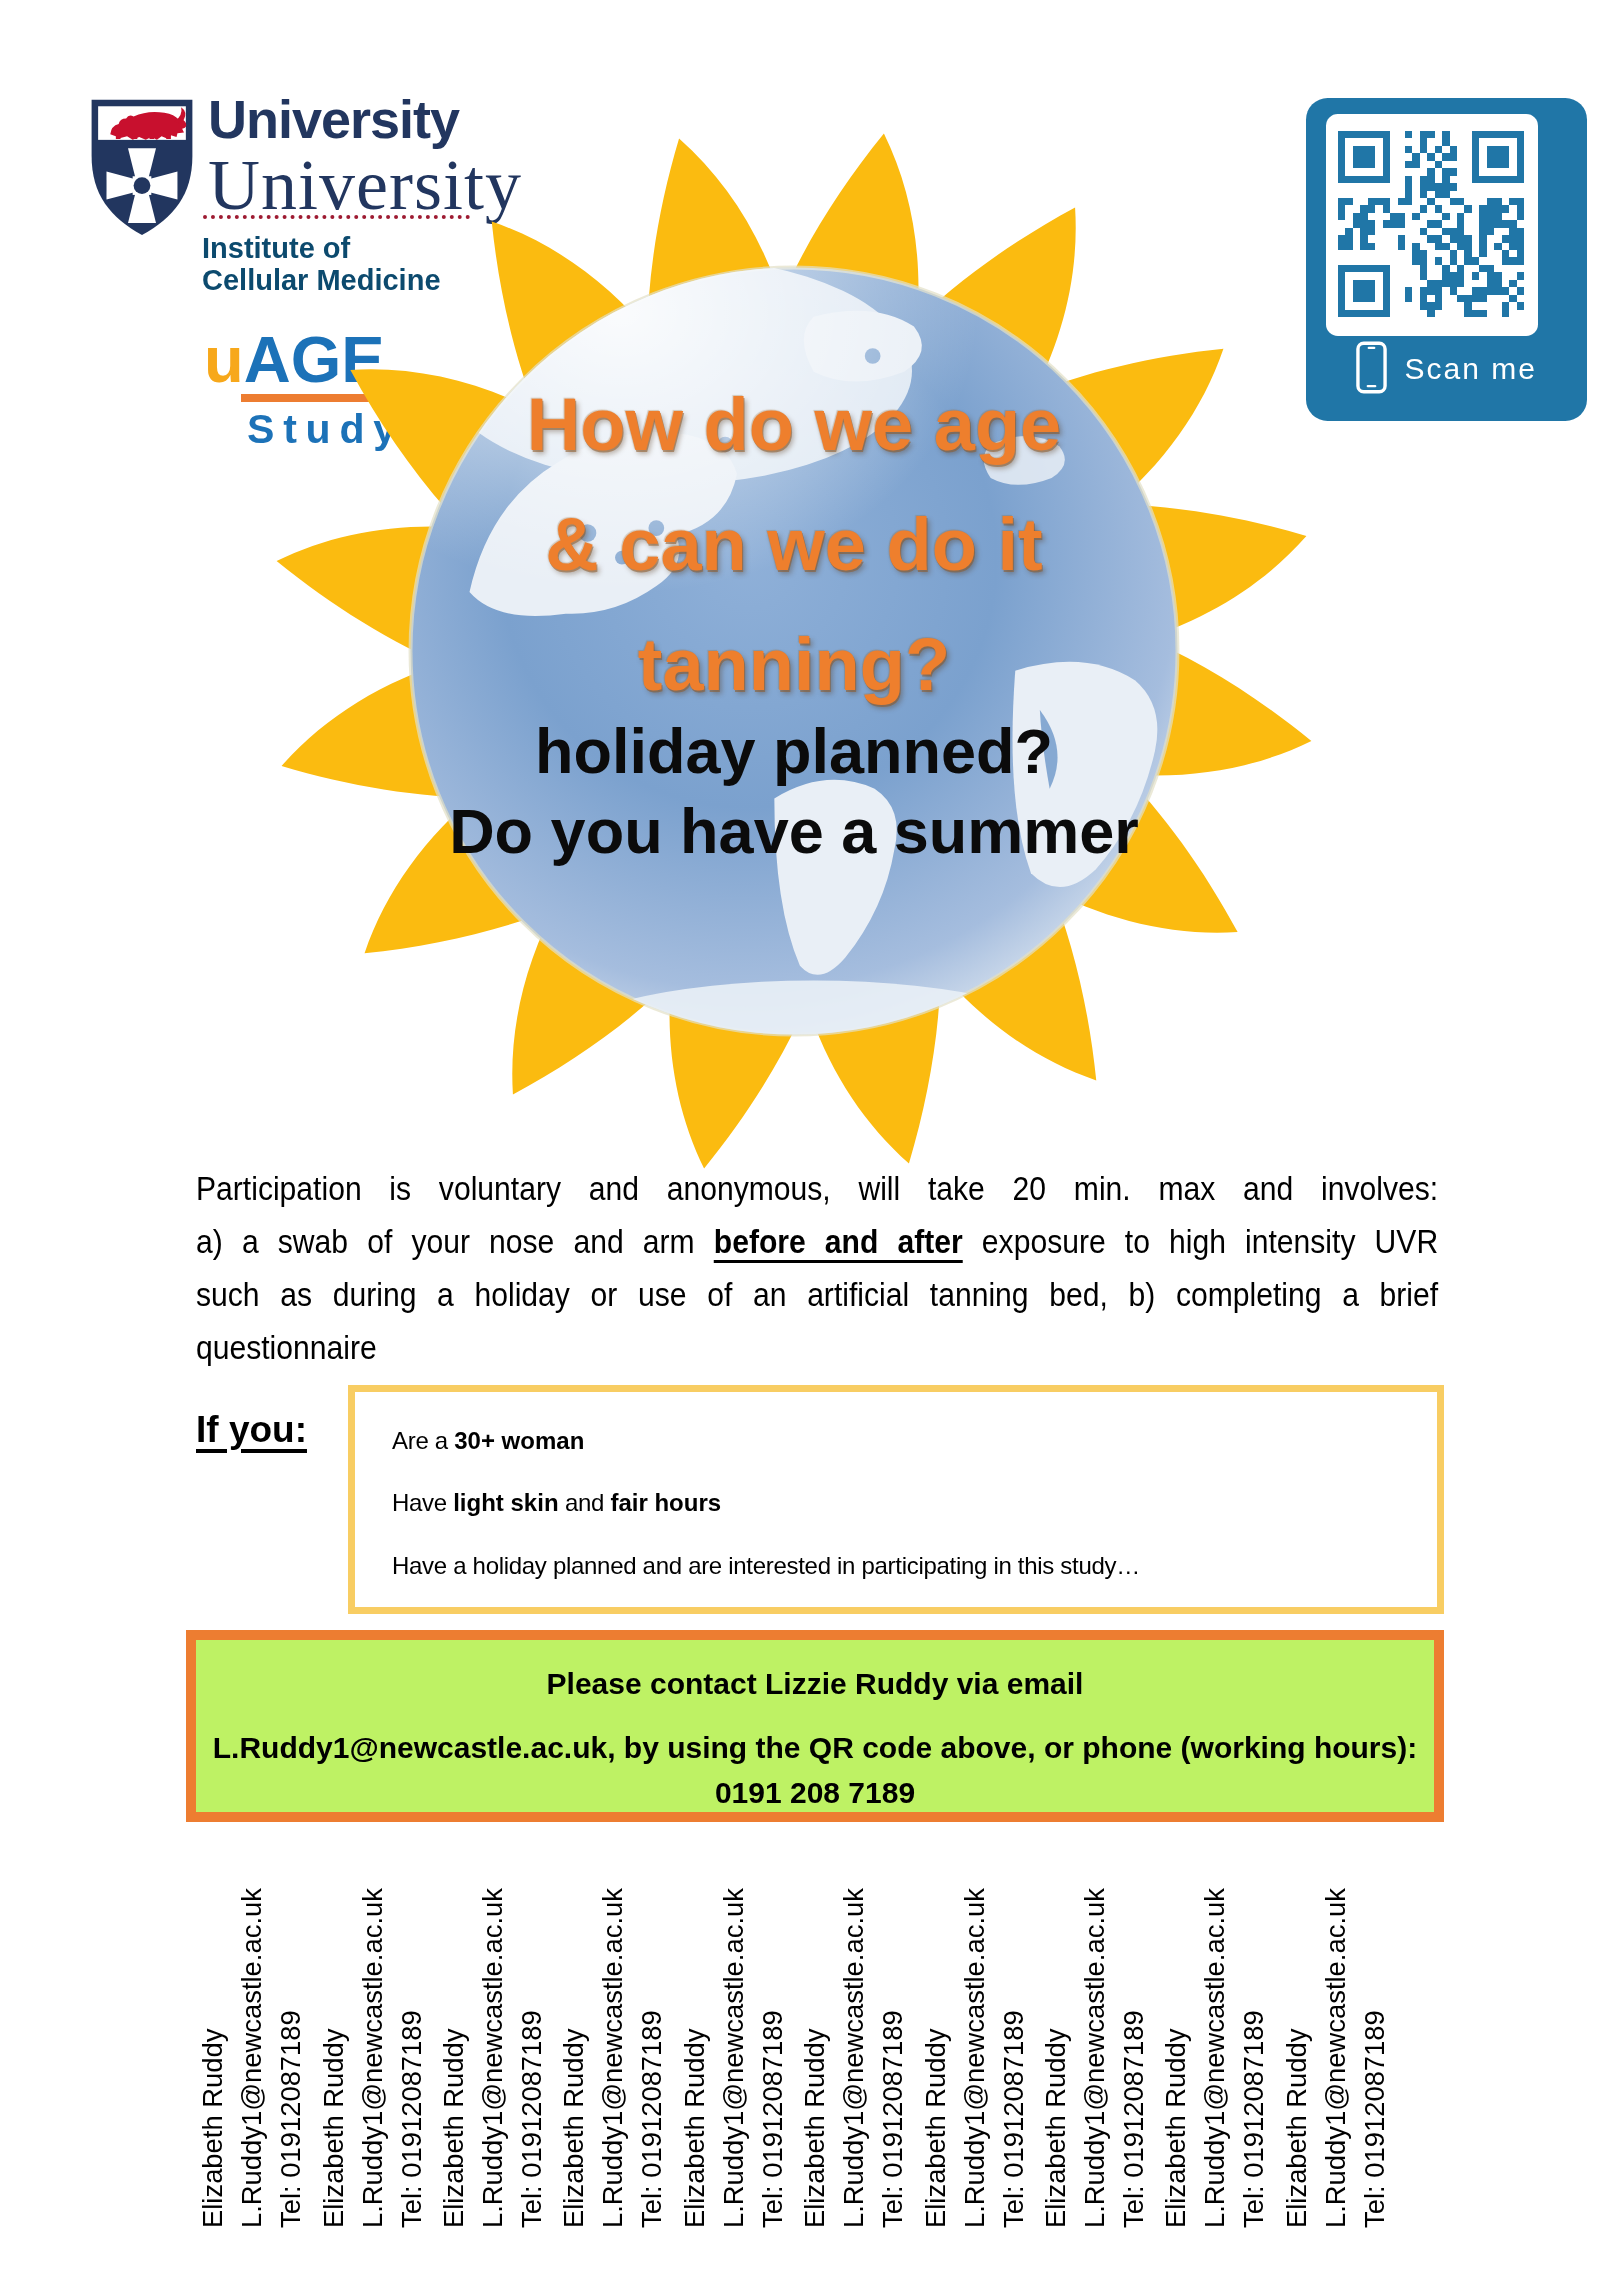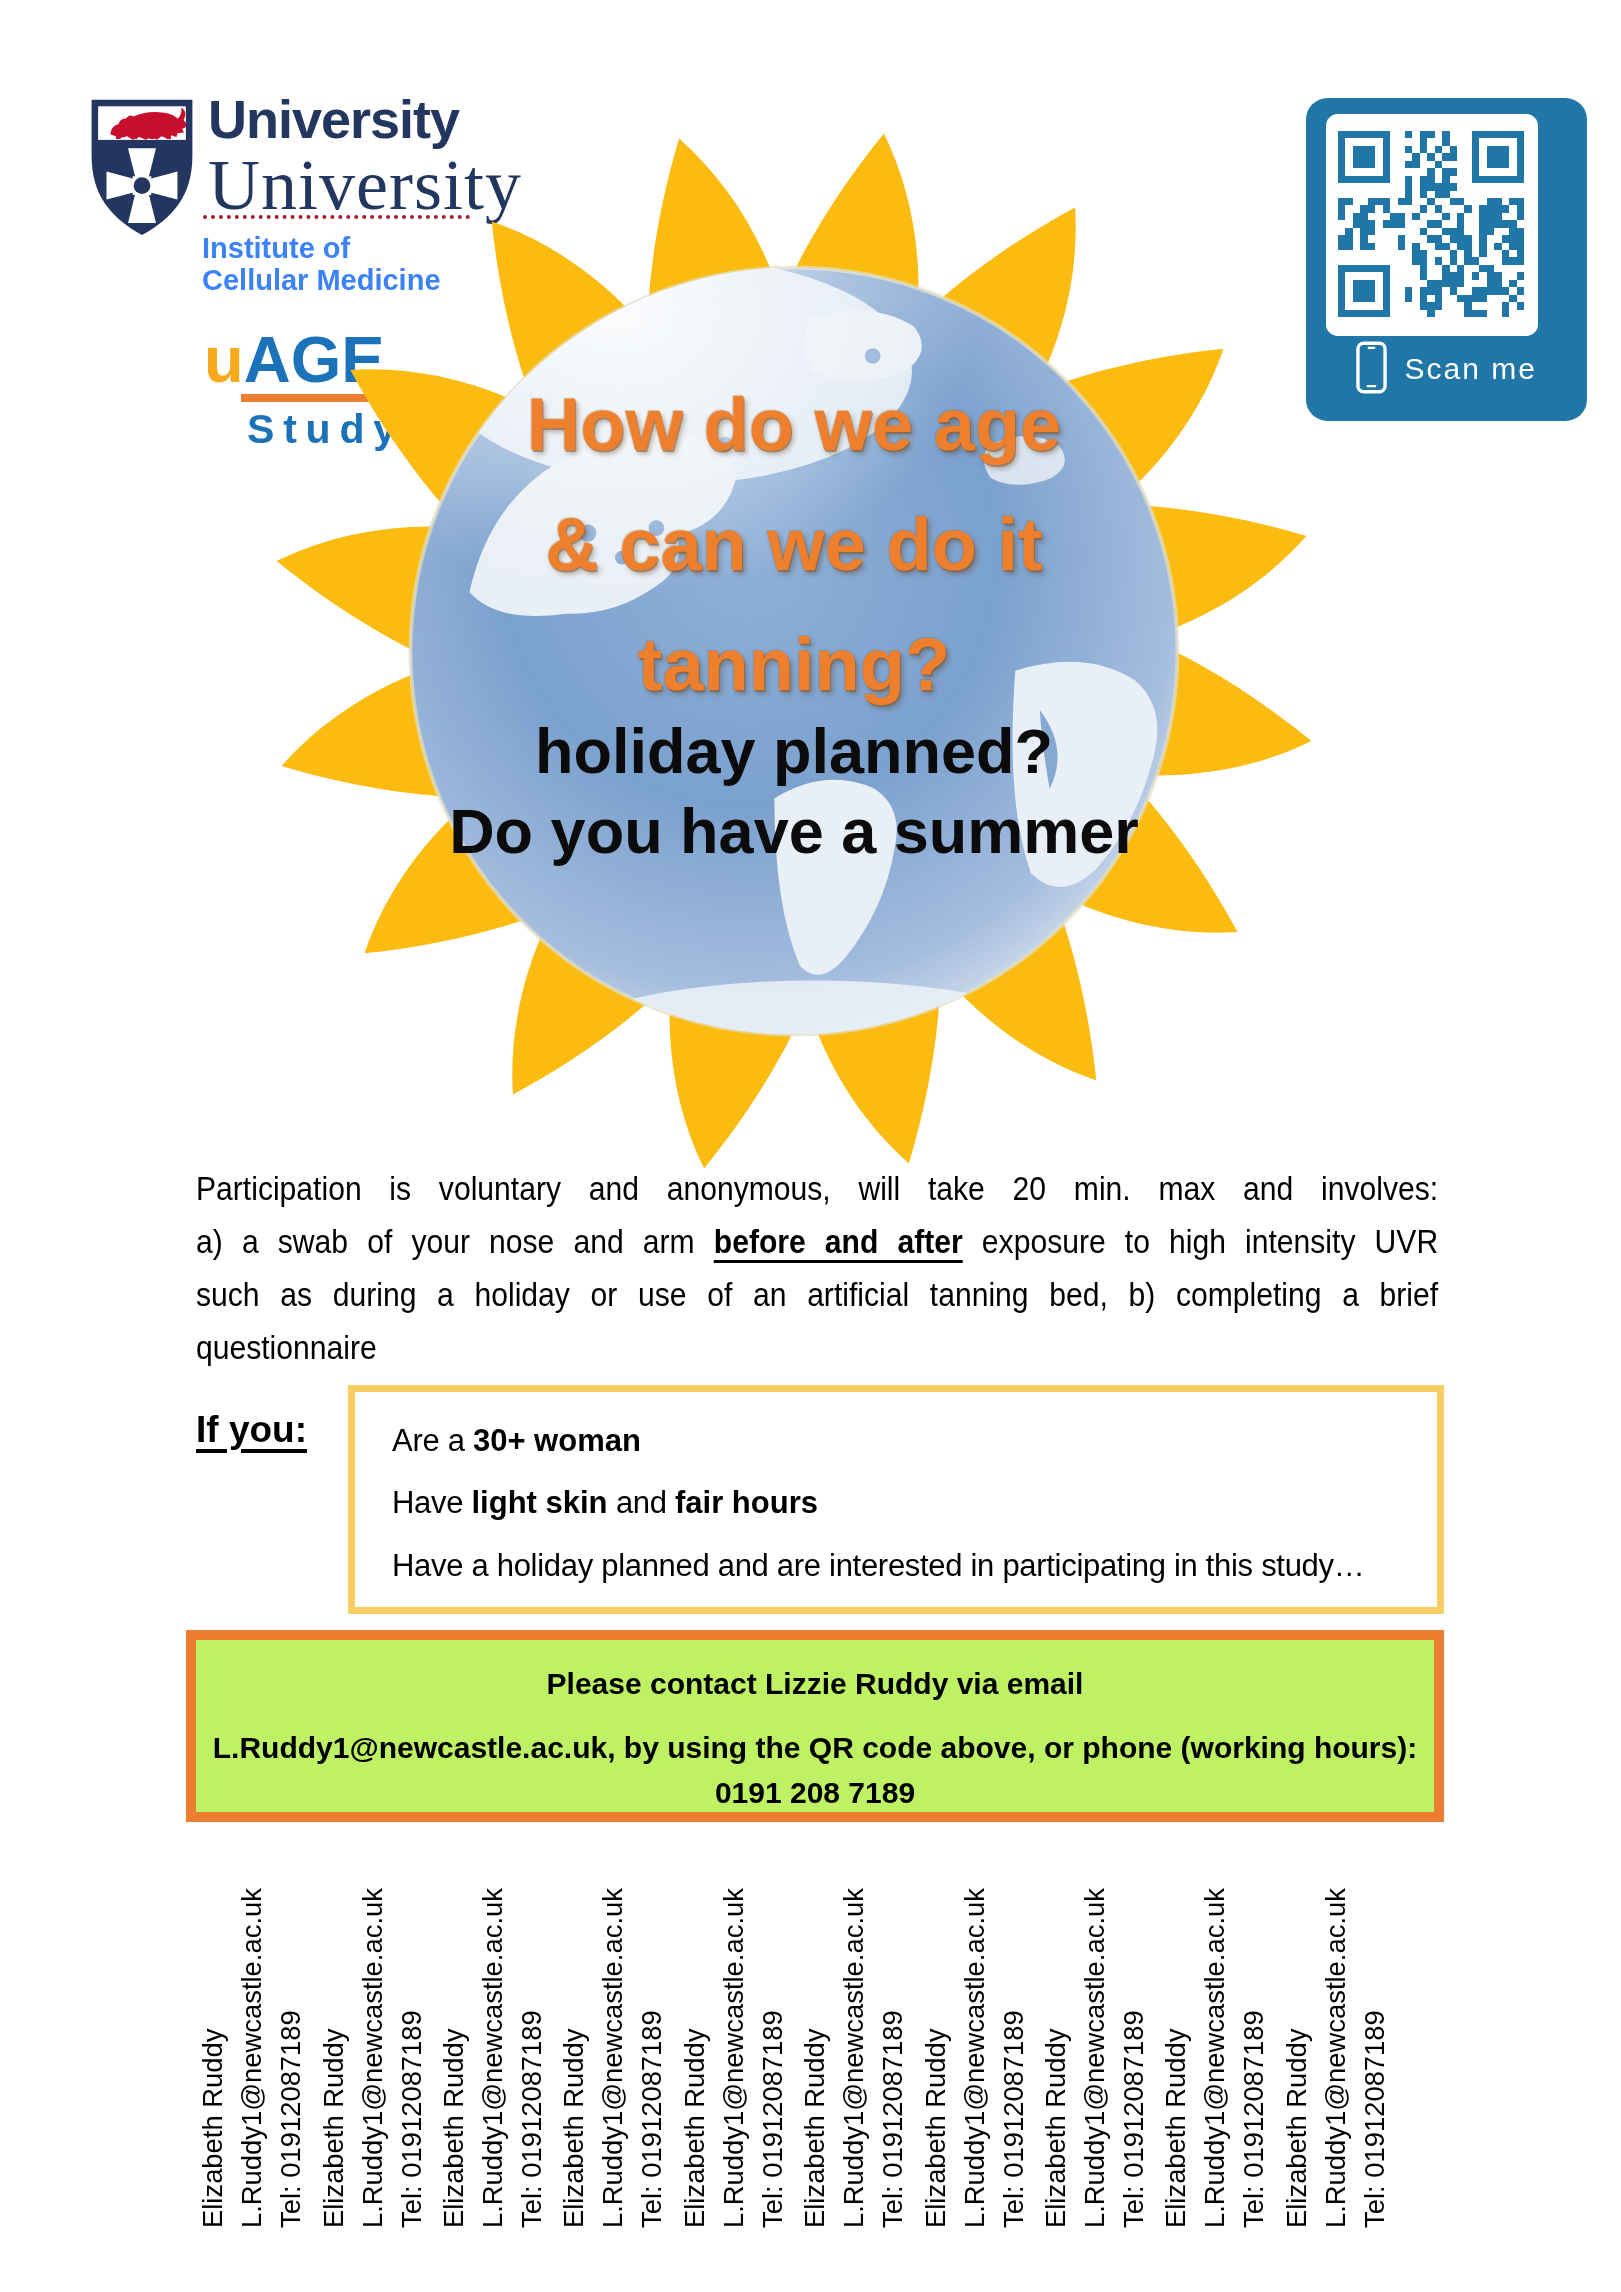--- a/index.html
+++ b/index.html
@@ -6,21 +6,21 @@
   .page{
     position:relative; width:1621px; height:2293px; background:#ffffff;
     font-family:"Liberation Sans", sans-serif; color:#000; overflow:hidden;
   }
   
   .shield{position:absolute; left:86px; top:96px; width:112px; height:151px;}
   .uni-name{position:absolute; left:208px; top:92px; line-height:1;}
   .uni-name .l1{font-weight:bold; font-size:54px; color:#22365F; letter-spacing:-1px;}
   .uni-name .l2{font-family:"Liberation Serif", serif; font-size:72px; color:#22365F; margin-top:2.9px; letter-spacing:1px;}
   .dotted-line{position:absolute; left:203px; top:215px; width:267px; height:0; border-top:4.9px dotted #9E1B32;}
-  .institute{position:absolute; left:202px; top:232px; font-weight:bold; font-size:29px; line-height:32px; color:#3b82f6;}
+  .institute{position:absolute; left:202px; top:232px; font-weight:bold; font-size:29px; line-height:32px; color:#0c4a6e;}
   .uage{position:absolute; left:204px; top:327px;}
   .uage-line{font-weight:bold; font-size:65px; line-height:1;}
   .uage-u{color:#F7A81B;}
   .uage-age{color:#1C72B8;}
   .uage-rule{width:147px; height:7.8px; background:#ED7D31; margin:2px 0 0 37px;}
   .uage-study{font-weight:bold; font-size:41px; color:#1C72B8; letter-spacing:8.8px; margin:3.9px 0 0 43px;}
   
   .qr-panel{position:absolute; left:1306px; top:98px; width:281px; height:323px; background:#2076A7; border-radius:21.6px;}
   .qr-white{position:absolute; left:19.6px; top:15.7px; width:212px; height:222px; background:#ffffff; border-radius:11.8px;}
   .qr-white svg{position:absolute; left:12.7px; top:17.6px; width:186px; height:186px;}
@@ -35,21 +35,21 @@
   .hero-sub{font-weight:bold; font-size:63px; line-height:80px; color:#0b0b0b; margin-top:-13.7px;}
   
   .intro{position:absolute; left:196px; top:1162px; width:1362px; transform:scaleX(0.912); transform-origin:0 0;
       font-size:33px; line-height:53px; color:#000;}
   .intro .just{text-align:justify; text-align-last:justify; white-space:nowrap;}
   .bold-ul{font-weight:bold; text-decoration:underline; text-decoration-thickness:2.9px; text-underline-offset:6.9px;}
   
   .criteria-label{position:absolute; left:196px; top:1409px; font-weight:bold; font-size:37px;
       text-decoration:underline; text-decoration-thickness:3.9px; text-underline-offset:6.9px;}
   .criteria-box{position:absolute; left:348px; top:1385px; width:1096px; height:229px; box-sizing:border-box;
-      border:7.8px solid #F8CD63; background:#fff; padding:31px 37px 0 37px; font-size:31px; letter-spacing:-0.3px;}
+      border:7.8px solid #F8CD63; background:#fff; padding:31px 37px 0 37px; font-size:24px; letter-spacing:-0.3px;}
   .criteria-box .item{margin-bottom:27.4px; line-height:35px;}
   .criteria-box b{letter-spacing:0;}
   
   .contact-box{position:absolute; left:186px; top:1630px; width:1258px; height:192px; box-sizing:border-box;
       border:10.8px solid #ED7D31; background:#bef264; text-align:center; font-weight:bold; font-size:30px; padding-top:21.6px;}
   .contact-box .c1{line-height:43px;}
   .contact-box .c2{line-height:43px; margin-top:21.6px;}
   .contact-box .c3{line-height:43px; margin-top:2px;}
   
   .tearoff{position:absolute; left:192px; top:1849px; width:1204px; height:380px; display:flex;}

